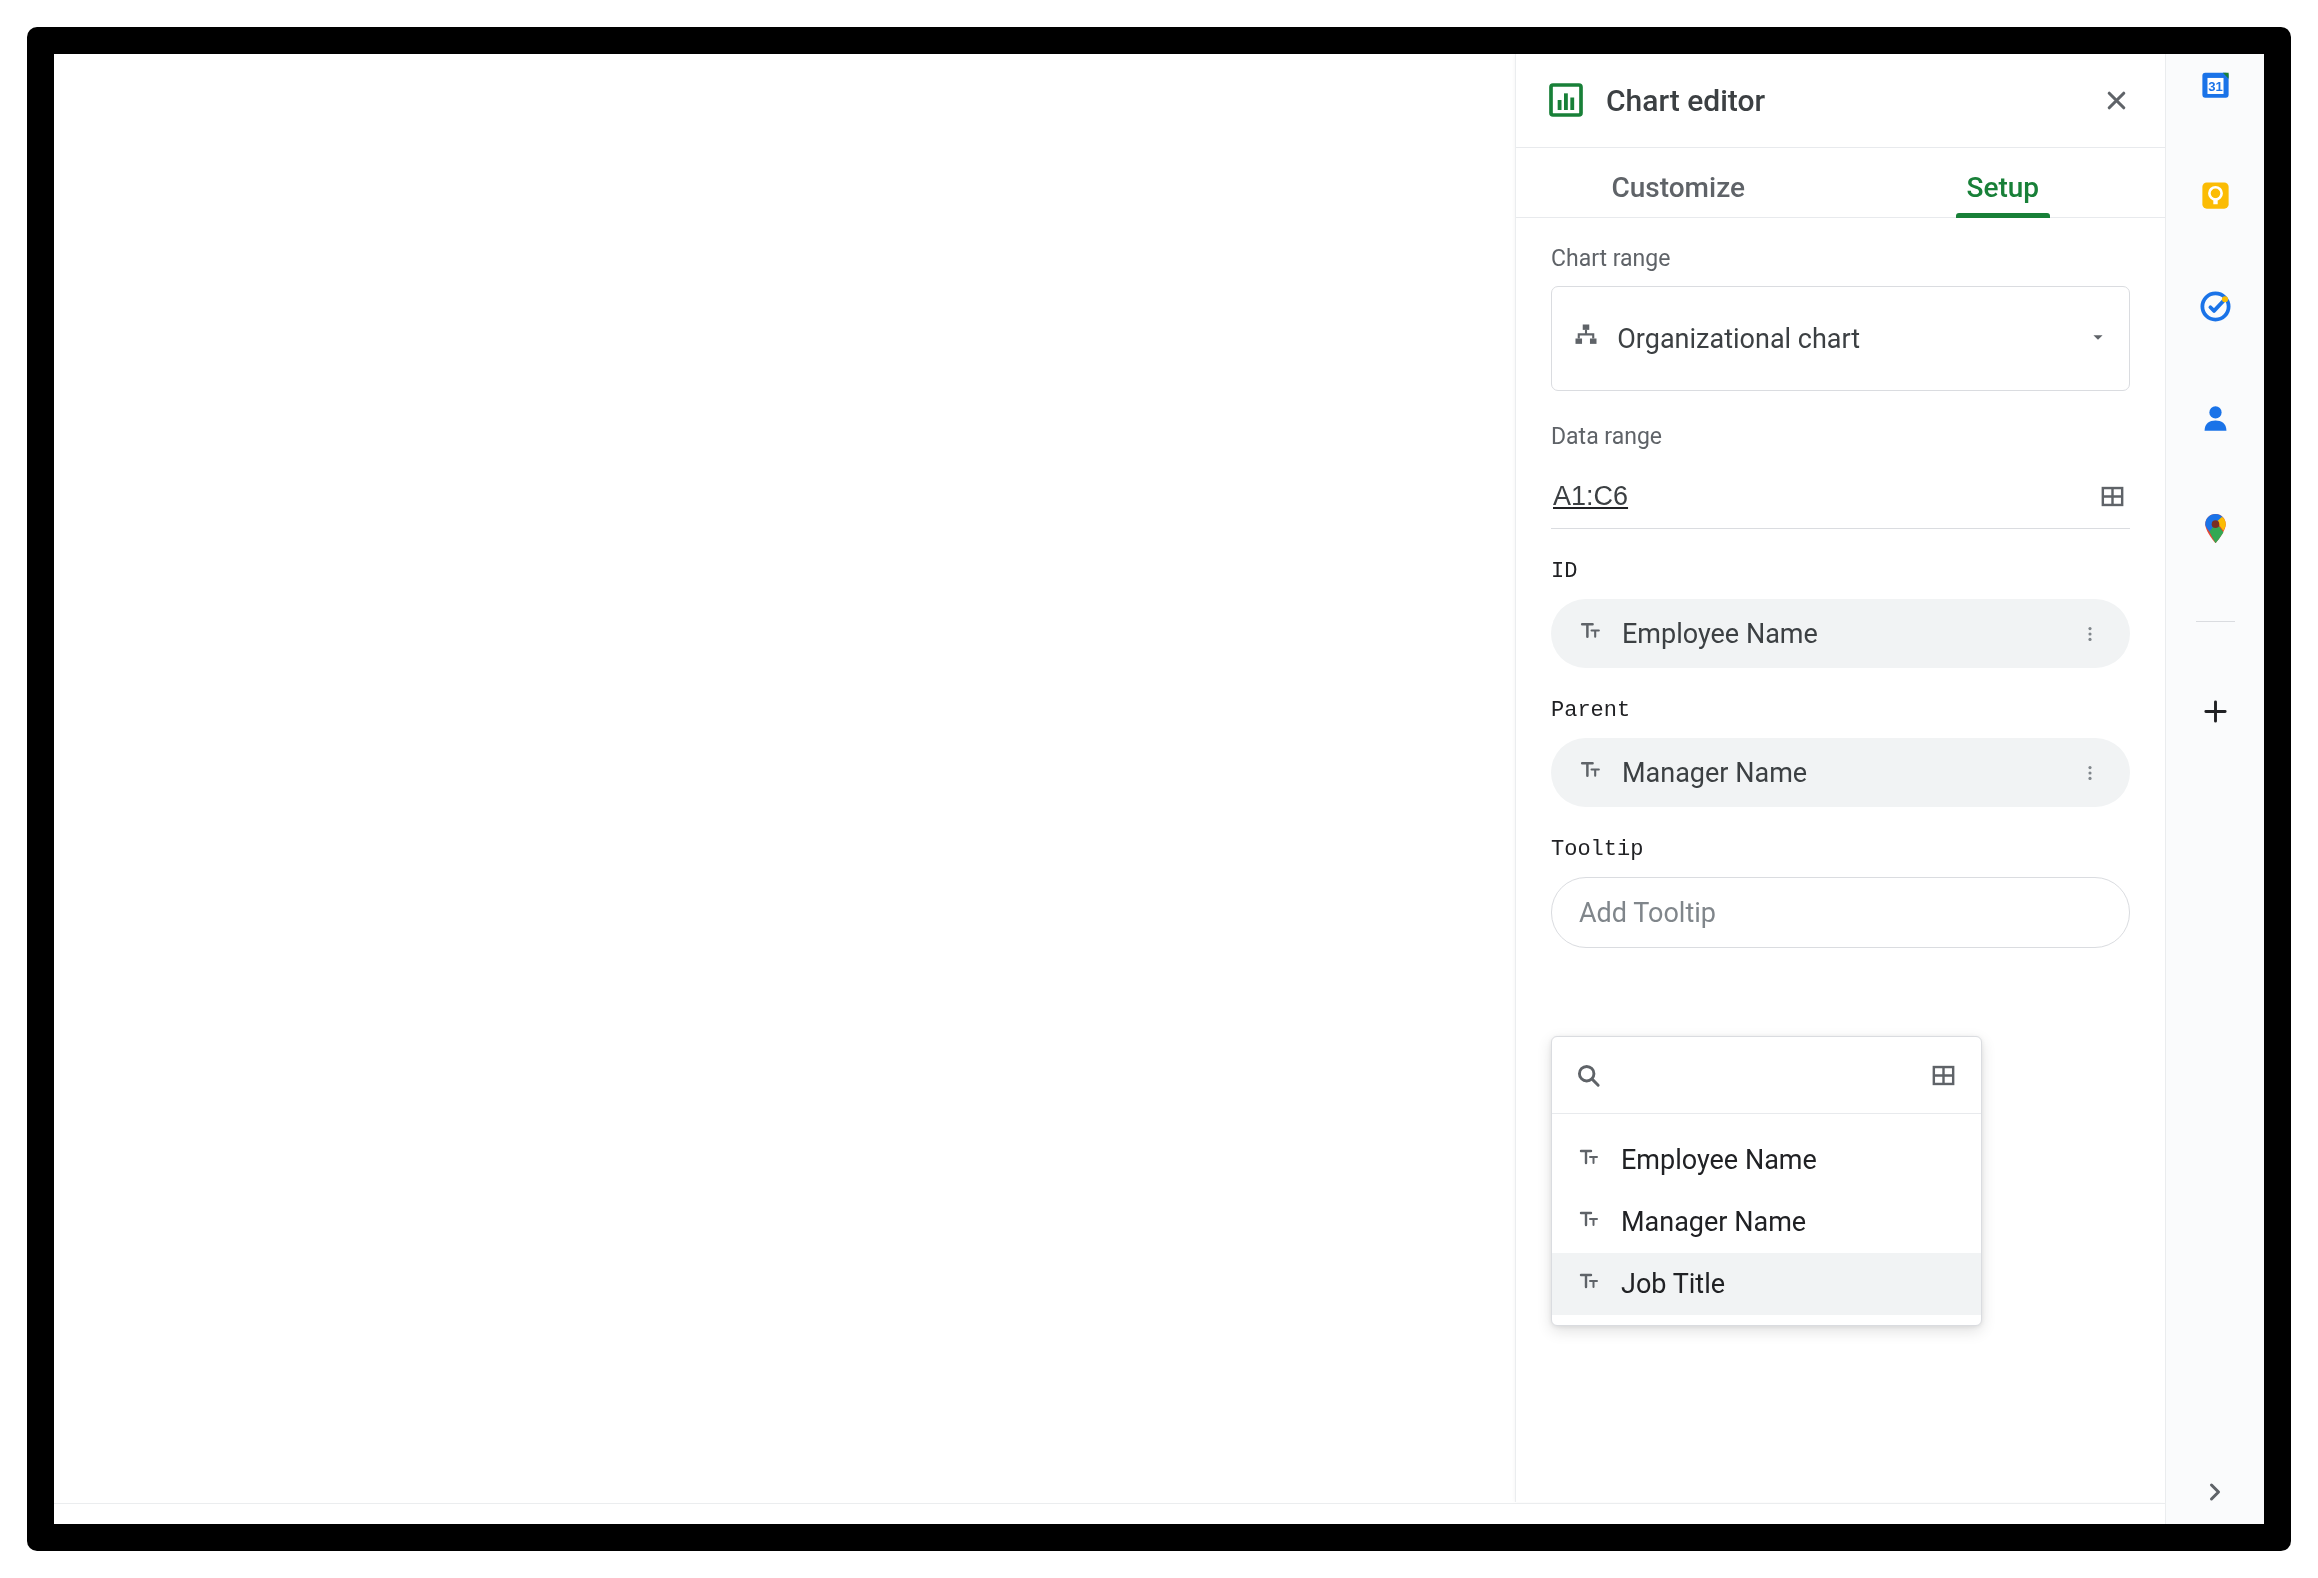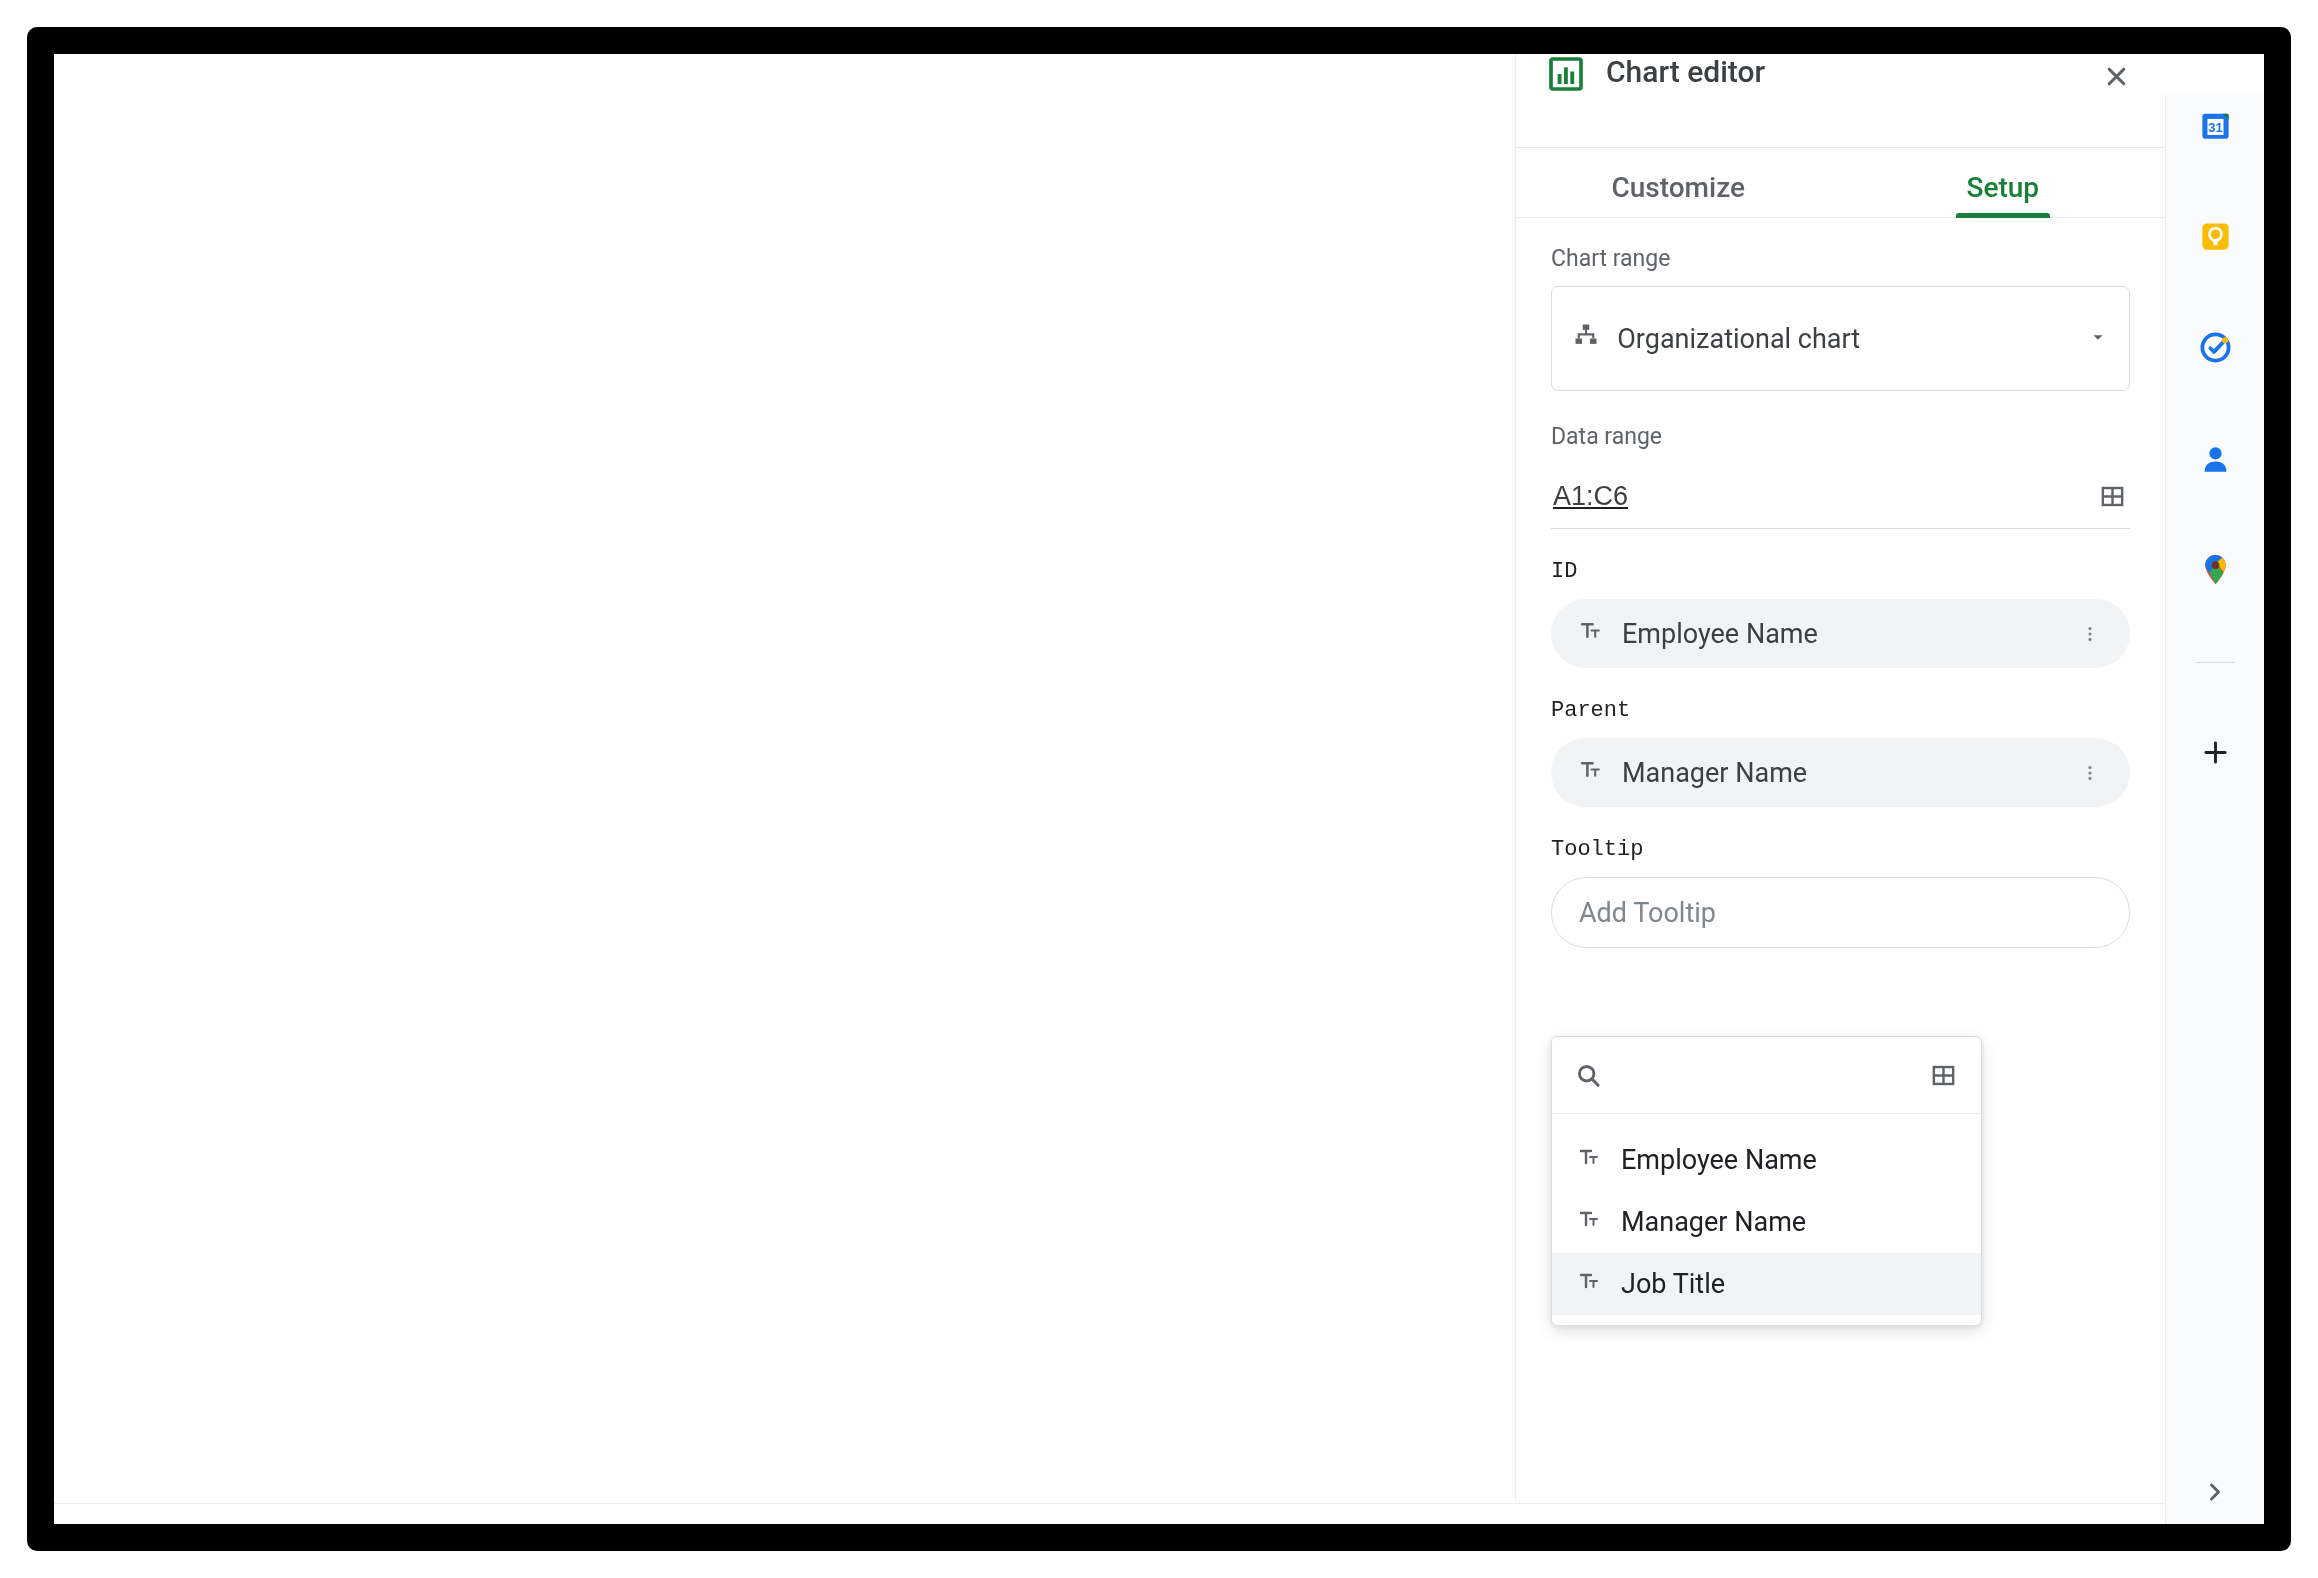--- a/index.html
+++ b/index.html
@@ -43,21 +43,20 @@
     top: 0;
     bottom: 0;
     width: 99px;
     background: #fafbfc;
     border-left: 0.5px solid #ebedef;
     display: flex;
     flex-direction: column;
     align-items: center;
     padding-top: 12.3px;
     box-sizing: border-box;
-    margin-top: 41px;
   }
   .rail-item {
     width: 37px;
     height: 37px;
     margin-top: 74px;
     display: flex;
     align-items: center;
     justify-content: center;
   }
   .rail-item:first-child { margin-top: 0; }
@@ -94,20 +93,21 @@
     width: 650px;
     background: #fff;
     border-left: 0.5px solid #ebedef;
     box-shadow: -1px 0 3px rgba(0,0,0,0.03);
     box-sizing: border-box;
   }
 
   .editor-header {
     height: 94px;
     display: flex;
+    align-items: center;
     padding: 0 27px 0 30px;
     border-bottom: 0.5px solid #e8eaed;
     box-sizing: border-box;
   }
   .editor-title {
     font-size: 30px;
     font-weight: 500;
     color: #3c4043;
     flex: 1;
     margin-left: 20px;

